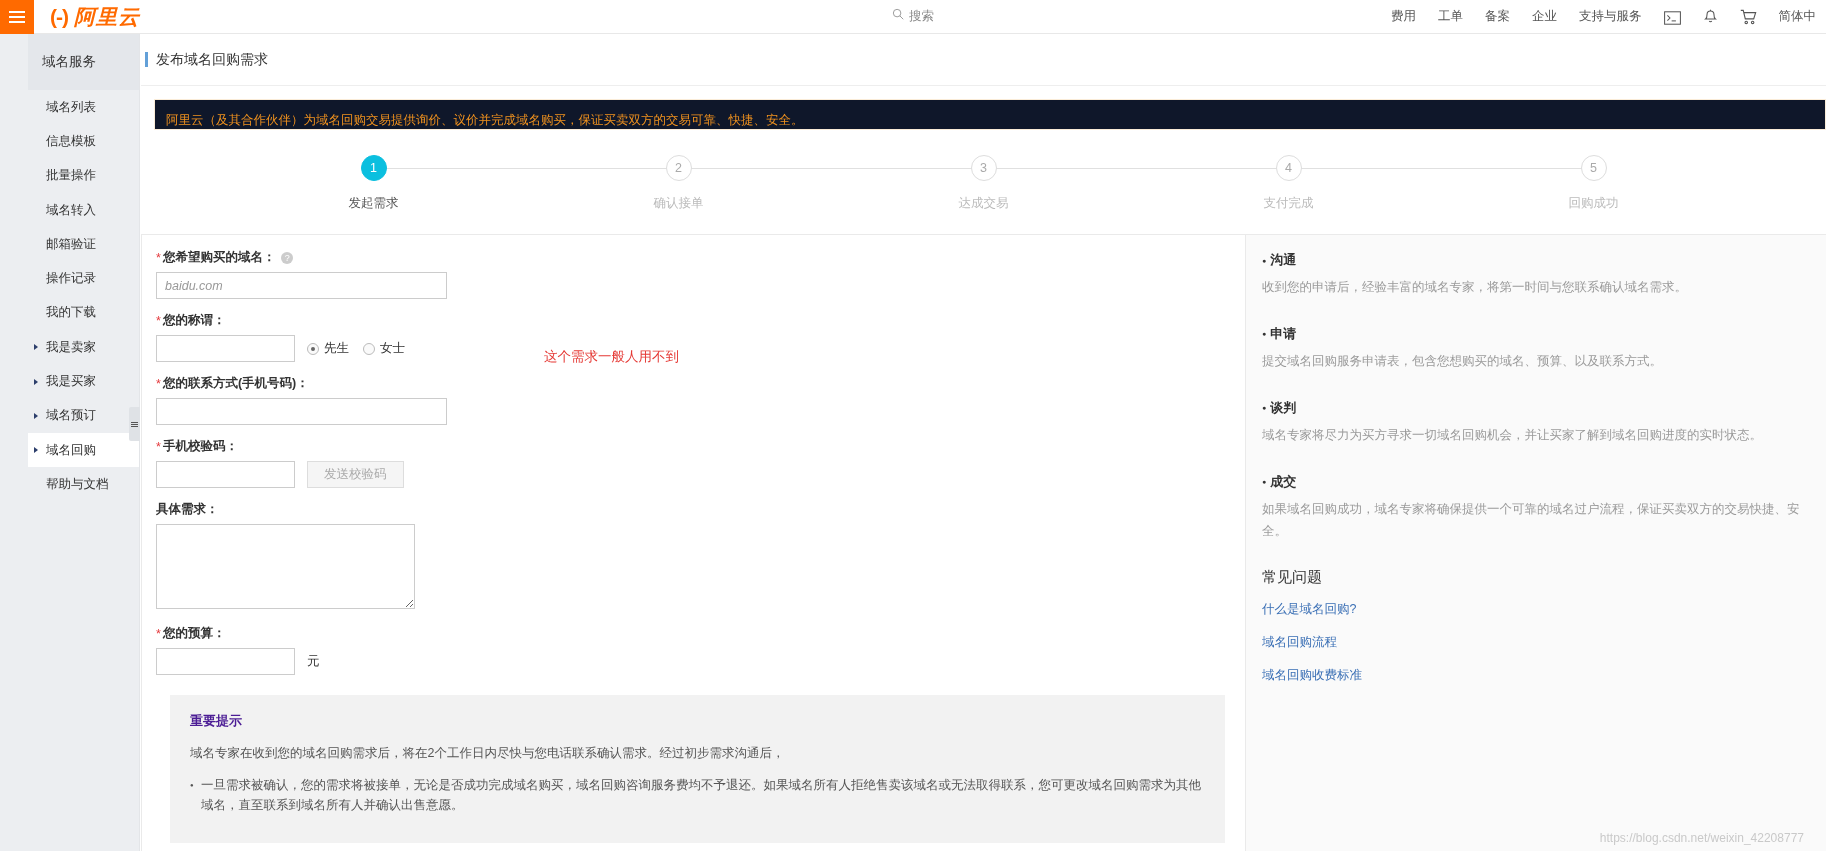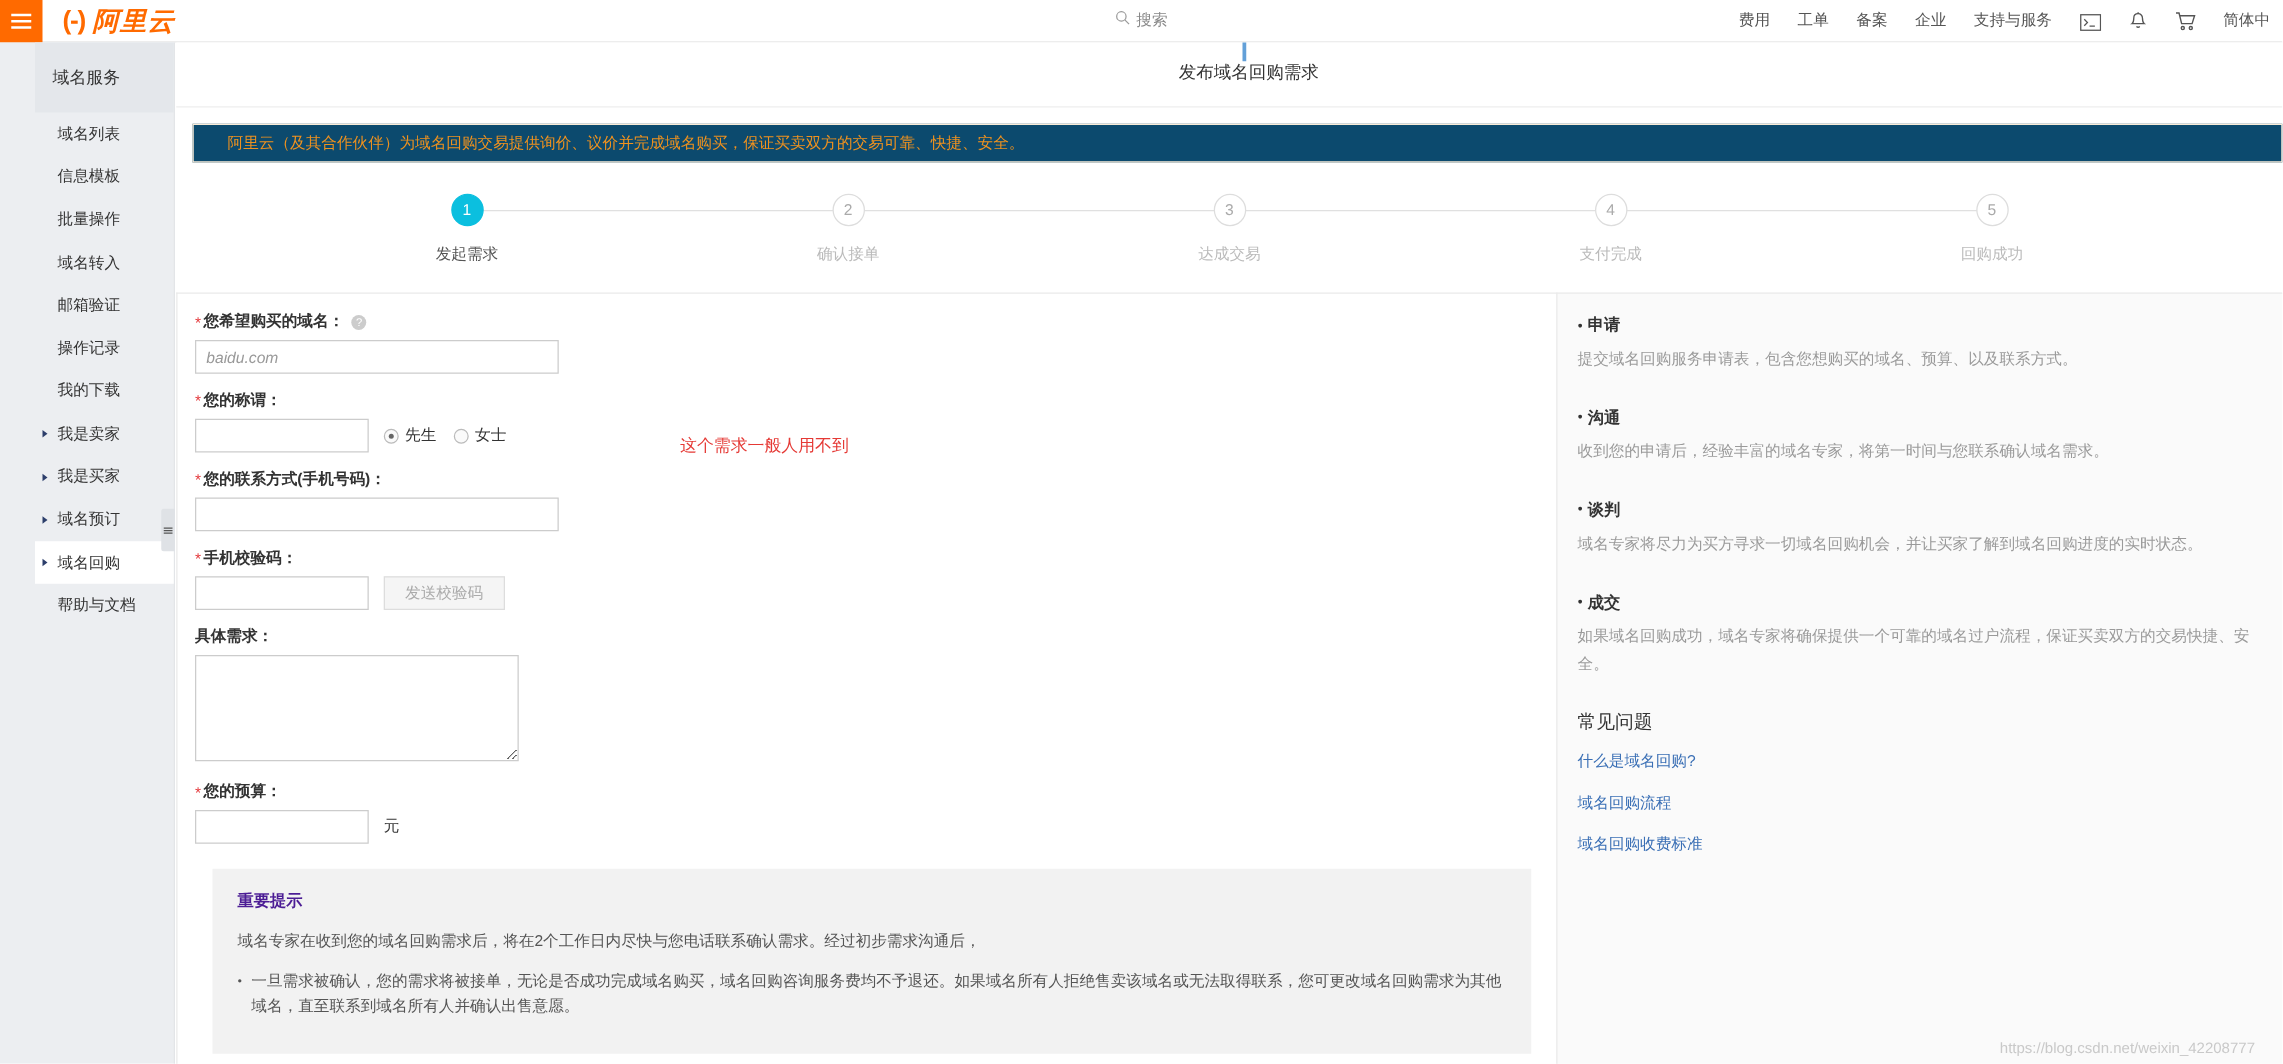--- a/index.html
+++ b/index.html
@@ -77,31 +77,30 @@
     position: absolute; right: -1px; top: 373px; width: 11px; height: 34px;
     background: #dfe2e6; border-radius: 2px 0 0 2px;
     display: flex; align-items: center; justify-content: center;
     cursor: pointer;
   }
   .side-collapse i { display:block; width: 7px; height: 1px; background: #555; margin: 1px 0;}
 
   
   .main { position: absolute; top: 34px; left: 141px; right: 0; bottom: 0; background: #fff; }
   .page-head {
-    height: 52px; display: flex; align-items: center; padding-left: 31px;
+    height: 52px; display: flex; align-items: center; padding-left: 4px;
     border-bottom: 1px solid #eee;
-    flex-direction: column;
   }
   .page-head .bar { width: 3px; height: 15px; background: #63a0d8; margin-right: 8px; }
   .page-title { font-size: 14px; color: #333; }
 
   .alert {
-    margin: 13px 0 0 13px; height: 31px; background: #0c4a6e;
-    border: 1px solid #faecd8; display: flex; align-items: center;
-    padding-left: 27px; font-size: 12.5px; color: #f0921e;
+    margin: 13px 0 0 13px; height: 31px; background: #0f172a;
+    border: 1px solid #faecd8; display: flex; align-items: flex-end;
+    padding-left: 11px; font-size: 12.5px; color: #f0921e;
   }
 
   
   .steps {
     position: relative; display: flex; align-items: flex-start;
     margin: 25px 40px 0 40px; padding: 0 40px;
   }
   .step { flex: 1; display: flex; flex-direction: column; align-items: center; position: relative; }
   .step .circle {
     width: 26px; height: 26px; border-radius: 50%;
@@ -421,26 +420,26 @@
 
         <div class="notice">
           <h4>重要提示</h4>
           <p>域名专家在收到您的域名回购需求后，将在2个工作日内尽快与您电话联系确认需求。经过初步需求沟通后，</p>
           <p class="bulleted">一旦需求被确认，您的需求将被接单，无论是否成功完成域名购买，域名回购咨询服务费均不予退还。如果域名所有人拒绝售卖该域名或无法取得联系，您可更改域名回购需求为其他域名，直至联系到域名所有人并确认出售意愿。</p>
         </div>
       </div>
 
       <div class="aside">
         <div class="aside-sec">
+          <h5>沟通</h5>
+          <p>收到您的申请后，经验丰富的域名专家，将第一时间与您联系确认域名需求。</p>
+        </div>
+        <div class="aside-sec">
           <h5>申请</h5>
           <p>提交域名回购服务申请表，包含您想购买的域名、预算、以及联系方式。</p>
-        </div>
-        <div class="aside-sec">
-          <h5>沟通</h5>
-          <p>收到您的申请后，经验丰富的域名专家，将第一时间与您联系确认域名需求。</p>
         </div>
         <div class="aside-sec">
           <h5>谈判</h5>
           <p>域名专家将尽力为买方寻求一切域名回购机会，并让买家了解到域名回购进度的实时状态。</p>
         </div>
         <div class="aside-sec">
           <h5>成交</h5>
           <p>如果域名回购成功，域名专家将确保提供一个可靠的域名过户流程，保证买卖双方的交易快捷、安全。</p>
         </div>
 

